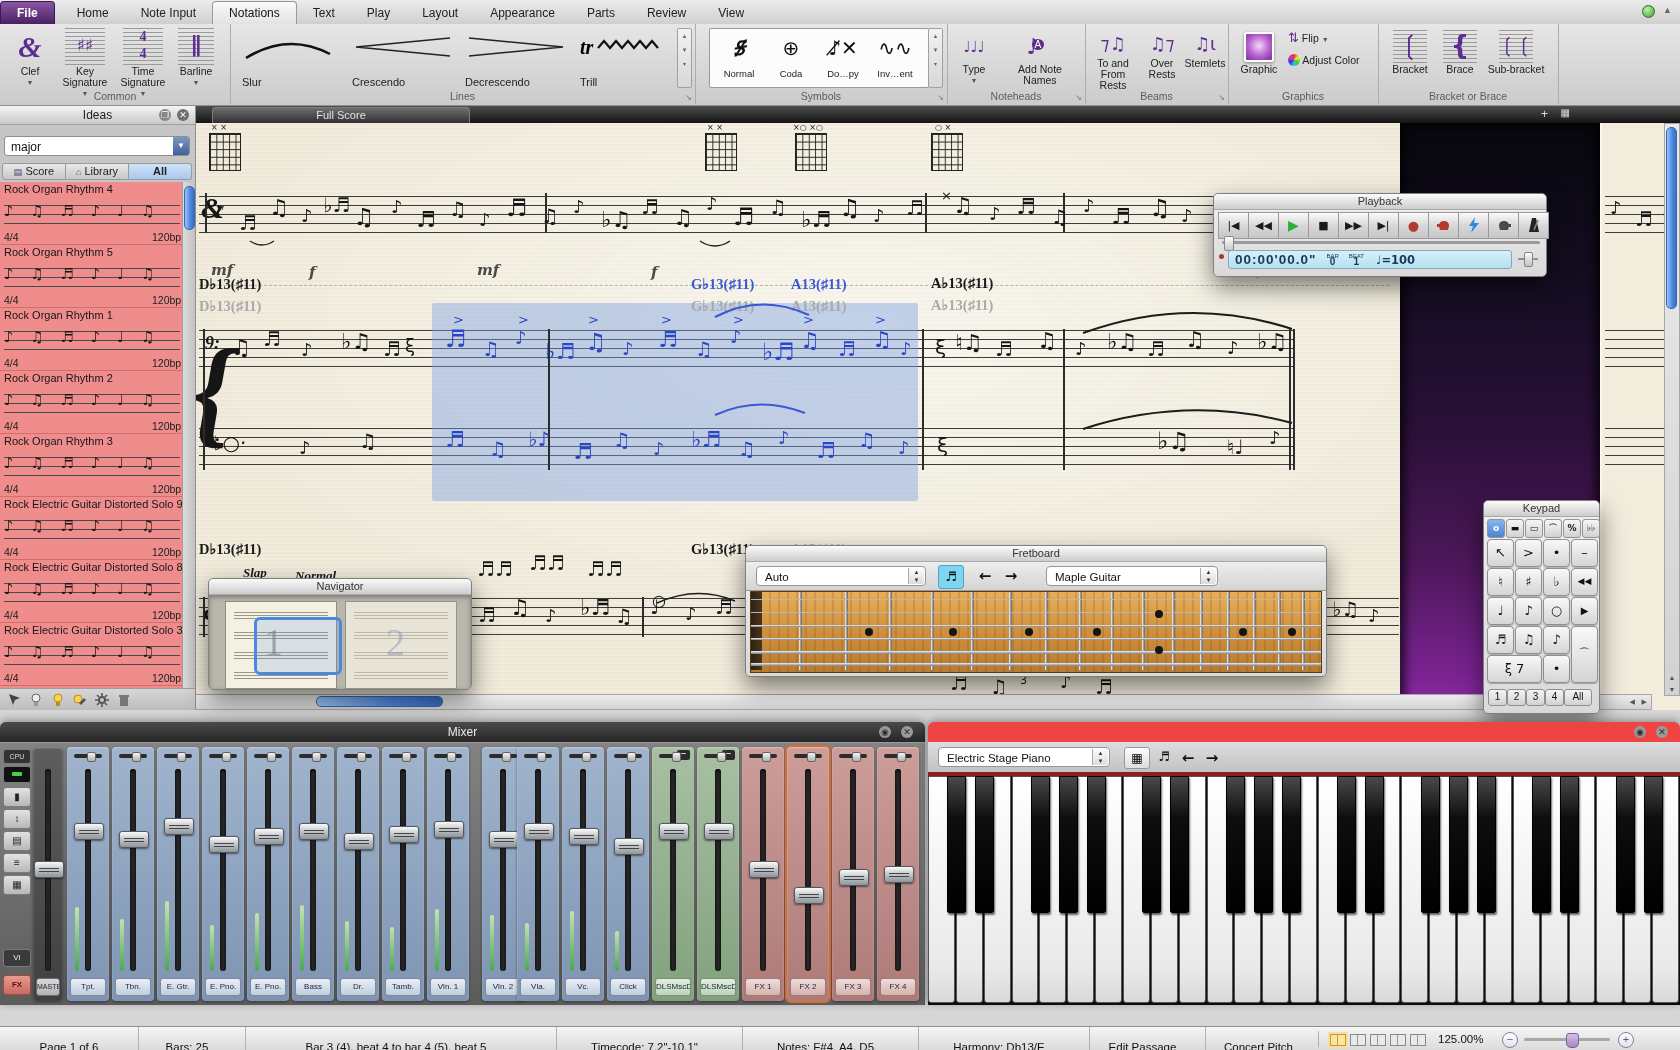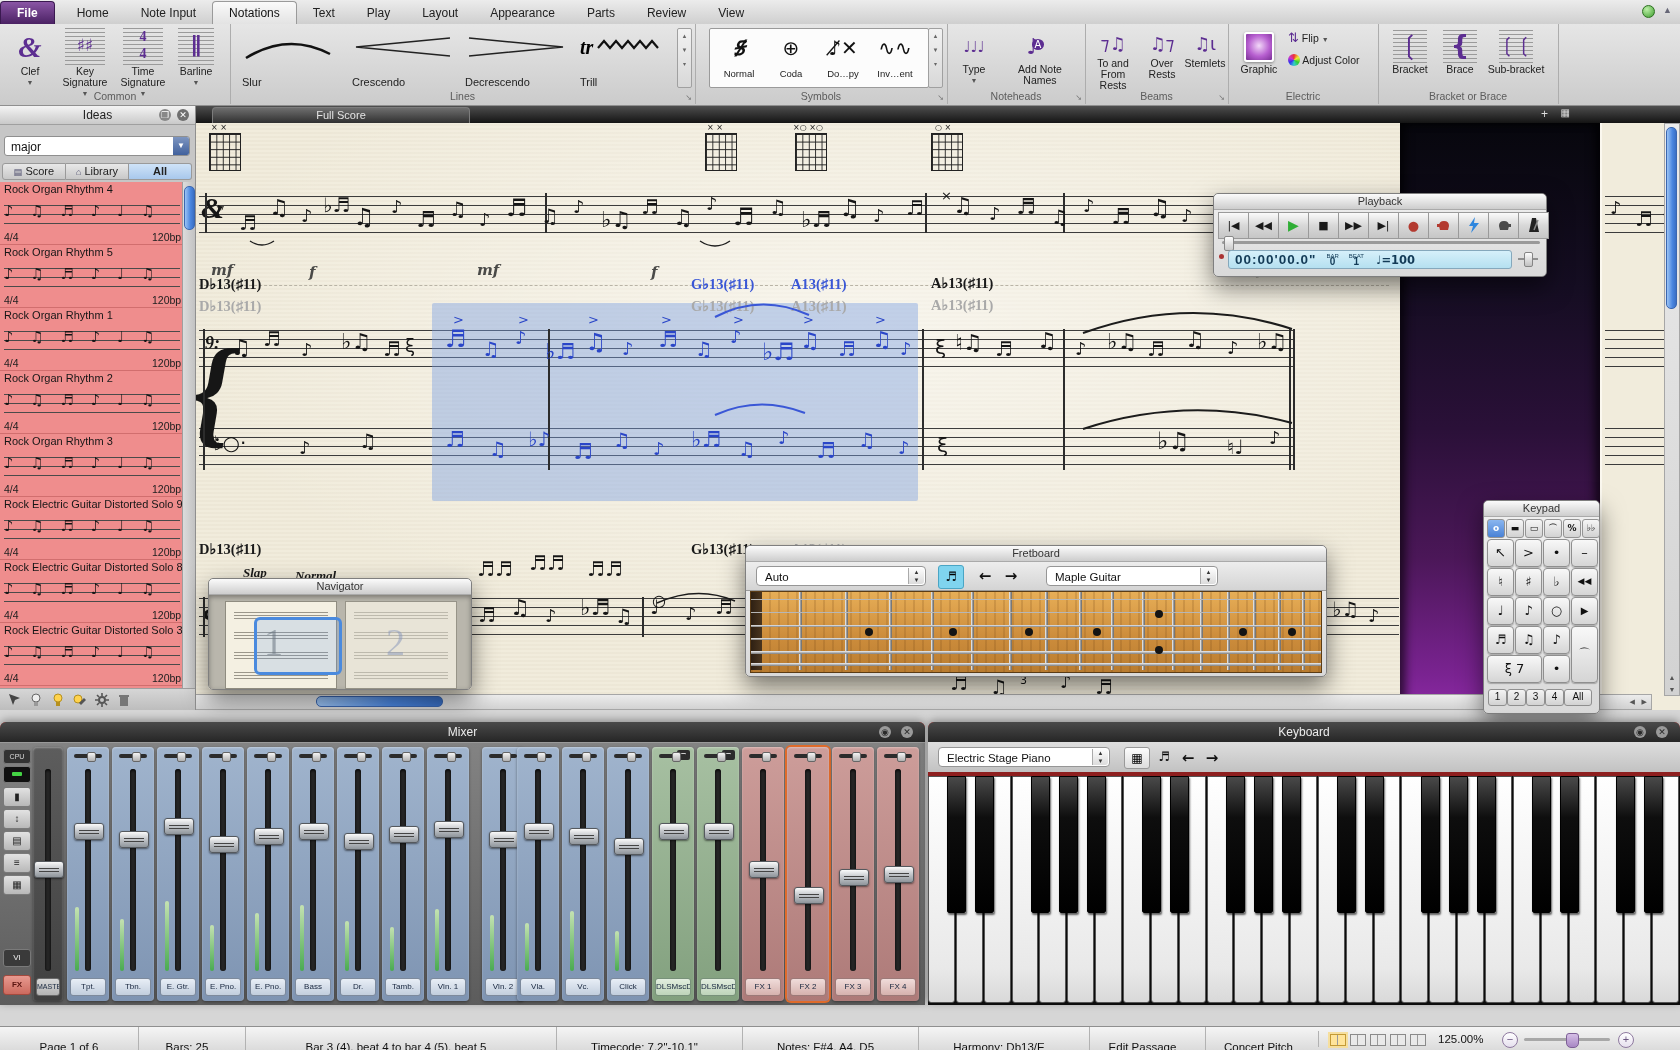--- a/index.html
+++ b/index.html
@@ -295,21 +295,21 @@
     </div>
 
     <div class="grp" style="left:1228px;width:150px">
       <div class="rbtn" style="left:6px;top:6px;width:50px">
         <span class="ric" style="width:26px;height:26px;margin:2px auto;border-radius:3px;border:2px solid #fff;box-shadow:0 1px 3px rgba(0,0,0,.4);background:radial-gradient(circle at 50% 45%,#f2d8f8,#b75fd0 55%,#7a2f95)"></span>
         <span>Graphic</span></div>
       <div class="rbtn" style="left:60px;top:8px;width:88px;text-align:left">
         <span style="font-family:'DejaVu Sans';color:#5c2d91;font-size:13px">⇅</span> <span>Flip</span> <span style="font-size:7px;color:#555">▼</span></div>
       <div class="rbtn" style="left:60px;top:30px;width:88px;text-align:left">
         <span style="display:inline-block;width:12px;height:12px;border-radius:50%;vertical-align:-2px;background:conic-gradient(#e33,#ee3,#3c3,#3cc,#33e,#c3c,#e33)"></span> <span>Adjust Color</span></div>
-      <div class="grplabel">Electric</div>
+      <div class="grplabel">Graphics</div>
     </div>
 
     <div class="grp" style="left:1378px;width:180px">
       <div class="rbtn" style="left:8px;top:6px;width:48px">
         <span class="ric stafflines" style="font-size:26px;font-weight:bold;height:34px;line-height:30px;width:34px;margin:0 auto">❲</span>
         <span>Bracket</span></div>
       <div class="rbtn" style="left:60px;top:6px;width:44px">
         <span class="ric stafflines" style="font-size:26px;font-weight:bold;height:34px;line-height:30px;width:34px;margin:0 auto">{</span>
         <span>Brace</span></div>
       <div class="rbtn" style="left:106px;top:6px;width:64px">
@@ -977,21 +977,20 @@
             <i></i>
           </div>
           <div class="slot"></div>
           <div class="knob" style="top:47%"></div>
           <div class="slbl">FX 4</div>
         </div>
     </div>
   </div>
 
   <div class="panel" style="left:928px;top:722px;width:752px;height:283px">
-    <div class="phdr">Keyboard</div>
     <div class="phbtn" style="right:34px">◉</div>
     <div class="phbtn" style="right:12px">✕</div>
     <div id="kbbar">
       <div class="combo" style="left:10px;top:5px;width:172px"><span>Electric Stage Piano</span><span class="step">▲<br>▼</span></div>
       <div class="fbtool" style="left:196px;top:5px;width:24px;height:20px;border:1px solid #999;border-radius:3px;background:linear-gradient(#fdfdfd,#ddd);font-size:12px;line-height:20px">▦</div>
       <div class="fbtool" style="left:226px;top:5px;width:20px;height:20px;font-size:13px;line-height:20px">♬</div>
       <div class="fbtool" style="left:250px;top:5px;width:20px;font-size:15px;font-weight:bold;line-height:22px;color:#111">←</div>
       <div class="fbtool" style="left:274px;top:5px;width:20px;font-size:15px;font-weight:bold;line-height:22px;color:#111">→</div>
     </div>
     <div id="keys">

